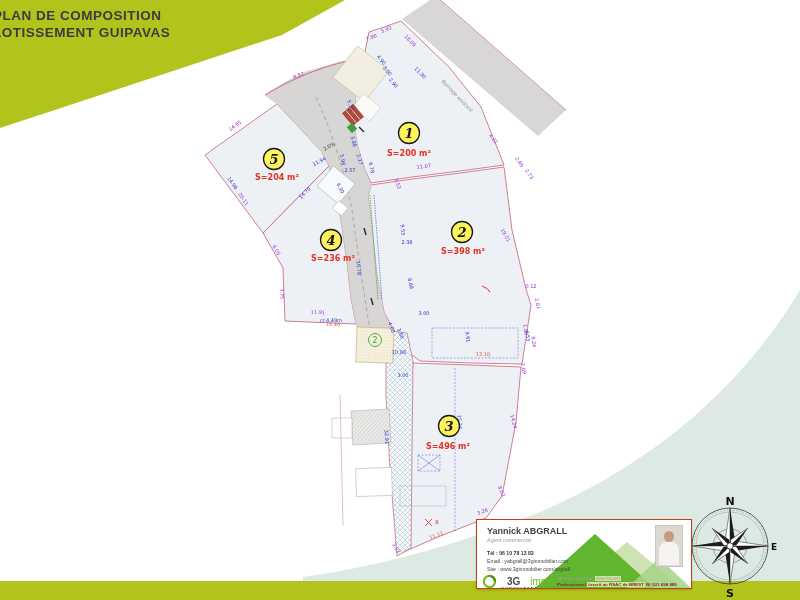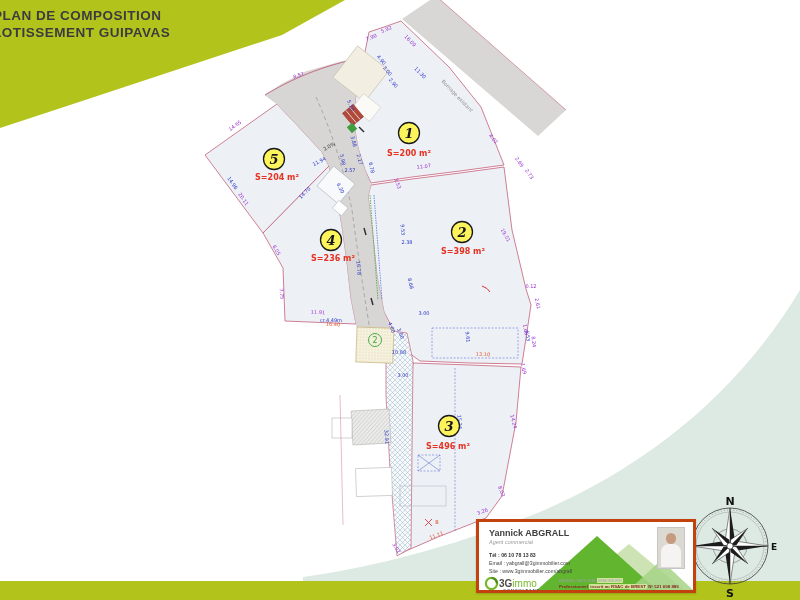--- a/index.html
+++ b/index.html
@@ -16,29 +16,29 @@
   .dim{font-size:5px;text-anchor:middle}
   .dim-p{fill:#992fd0}.dim-b{fill:#2a35c8}.dim-r{fill:#e0512c}.dim-k{fill:#333}.dim-g{fill:#8d8d8d}
   .badge{fill:#fdf35a;stroke:#17171c;stroke-width:1.3}
   .badge-num{font-family:"DejaVu Serif",serif;font-style:italic;font-weight:bold;font-size:13px;fill:#14141c;text-anchor:middle}
   .area-label{font-weight:bold;font-size:8px;fill:#e53222;text-anchor:middle}
   .parcel{fill:#edf1f6;stroke:#c4607a;stroke-width:.8}
   .dashb{fill:none;stroke:#4a5fd0;stroke-width:.5;stroke-dasharray:2,1.5}
 
   
   .card{position:absolute;left:476px;top:519px;width:214px;height:68px;background:#fff;
-        border:3px solid #c2410c;box-shadow:0 1px 2px rgba(0,0,0,.18);z-index:5;overflow:hidden}
+        border:1px solid #c2410c;box-shadow:0 1px 2px rgba(0,0,0,.18);z-index:5;overflow:hidden}
   .card>*{position:absolute;z-index:1}
   .card-bg{left:0;top:0;z-index:0}
   .c-name{left:10px;top:6px;font-size:9px;font-weight:bold;color:#3f3f3f}
   .c-role{left:10px;top:17px;font-size:5.5px;font-style:italic;color:#9a9a9a}
   .c-line{left:10px;font-size:5.2px;color:#444}
   .c-line b{font-weight:bold;color:#333}
   .l1{top:30px}.l2{top:38px}.l3{top:46px}
-  .c-logo{left:5px;top:54px;display:flex;align-items:center;gap:0}
+  .c-logo{left:5px;top:54px;display:flex;align-items:center;gap:10px}
   .l-3g{font-size:10px;font-weight:bold;color:#4a4a4a}
   .l-immo{font-size:10px;font-weight:normal;color:#76b82a}
   .l-sub{position:absolute;left:25px;top:68px;font-size:4px;letter-spacing:1px;color:#4a4a4a;font-weight:bold}
   .c-network{left:80px;top:56px;font-size:4px;color:#9aa0a6;white-space:nowrap}
   .c-legal{left:80px;top:62px;font-size:4.4px;font-weight:bold;color:#8a2424;white-space:nowrap}
   .hl{background:#cfe49a;padding:0 1px}
   .c-photo{right:8px;top:5px;width:26px;height:40px;background:#dcd8d2;border:1px solid #c5c5c5}
   .c-photo::before{content:"";position:absolute;left:8px;top:5px;width:10px;height:11px;border-radius:50%;background:#c59a7e}
   .c-photo::after{content:"";position:absolute;left:3px;top:16px;width:20px;height:23px;border-radius:8px 8px 0 0;background:#f5f4f2}
 </style>

